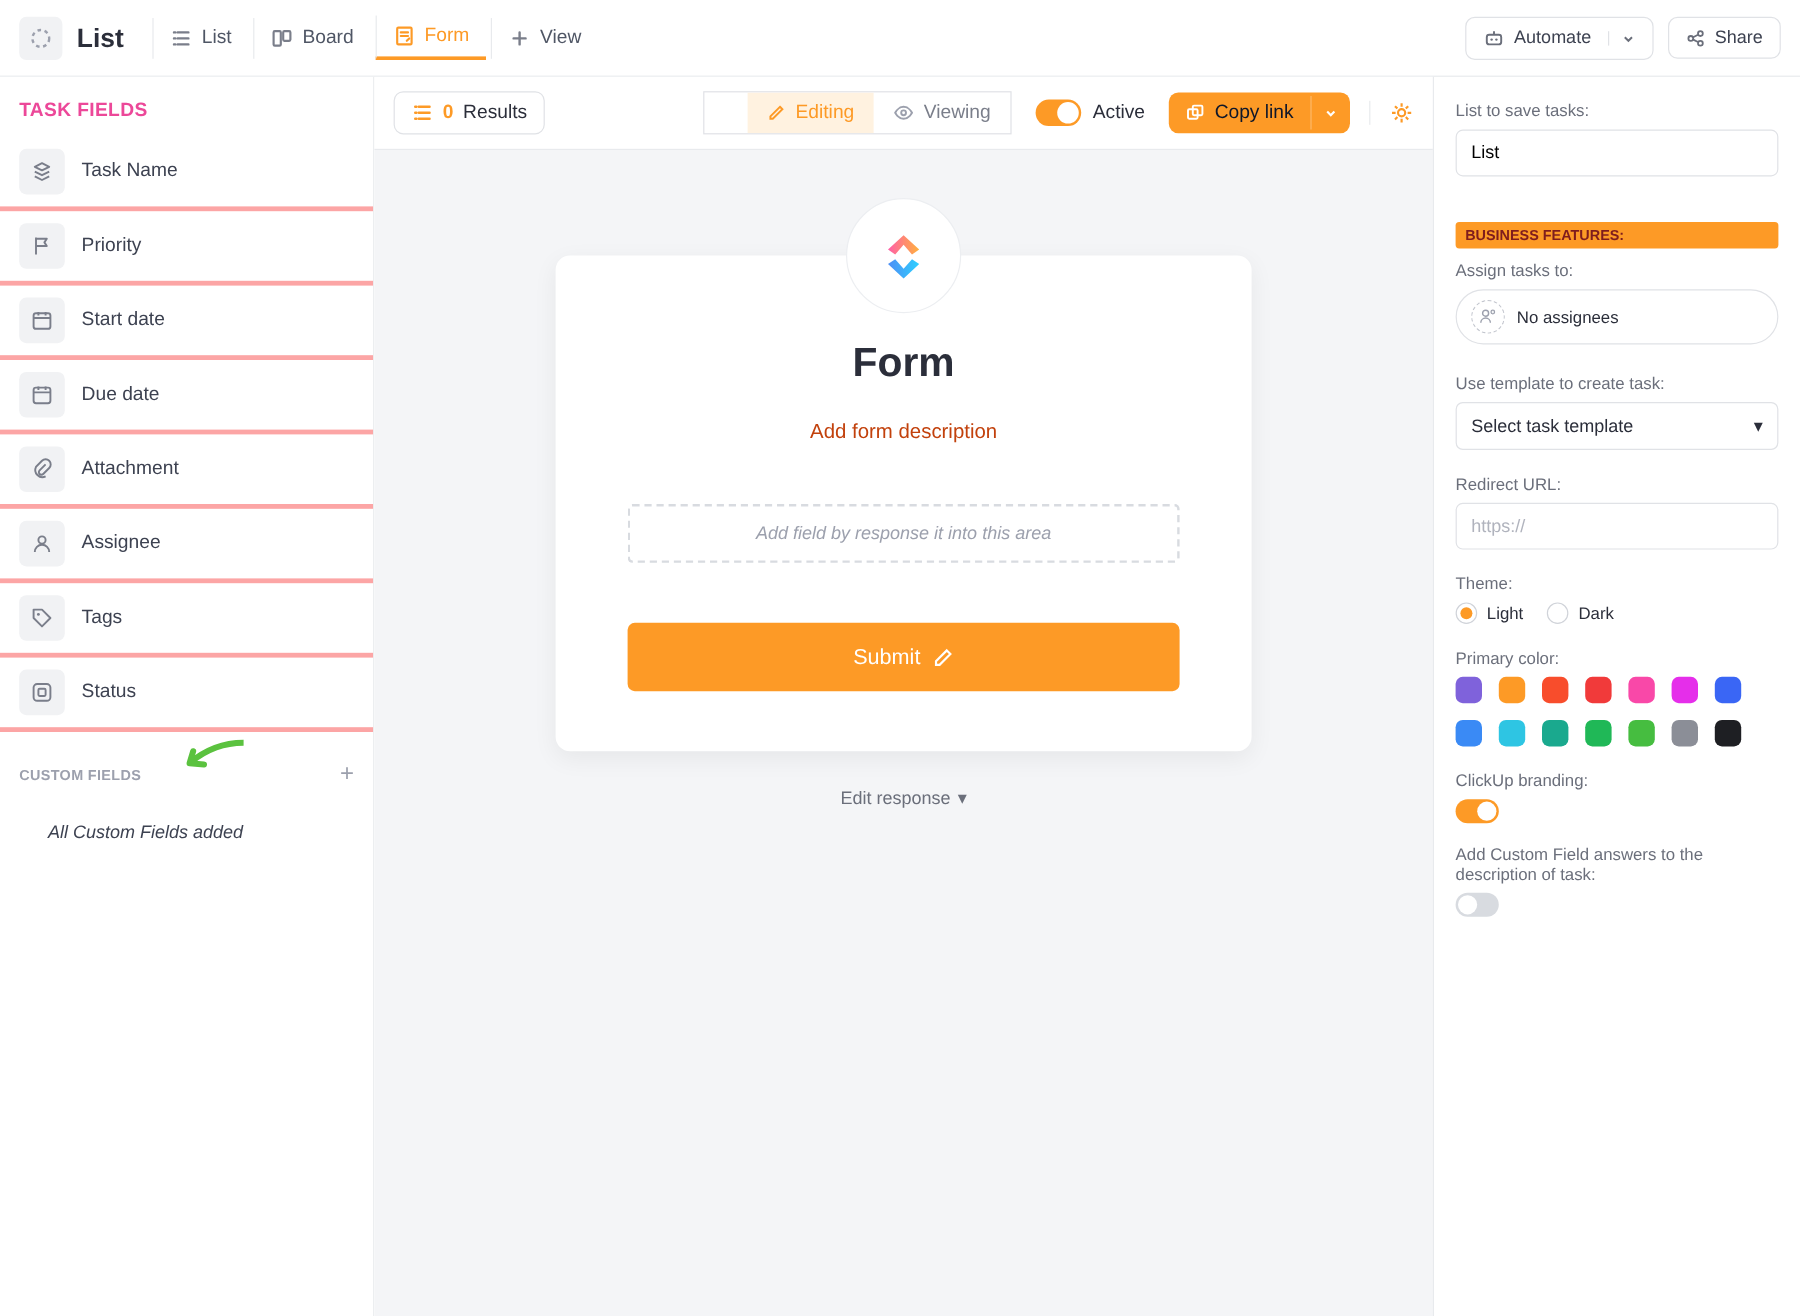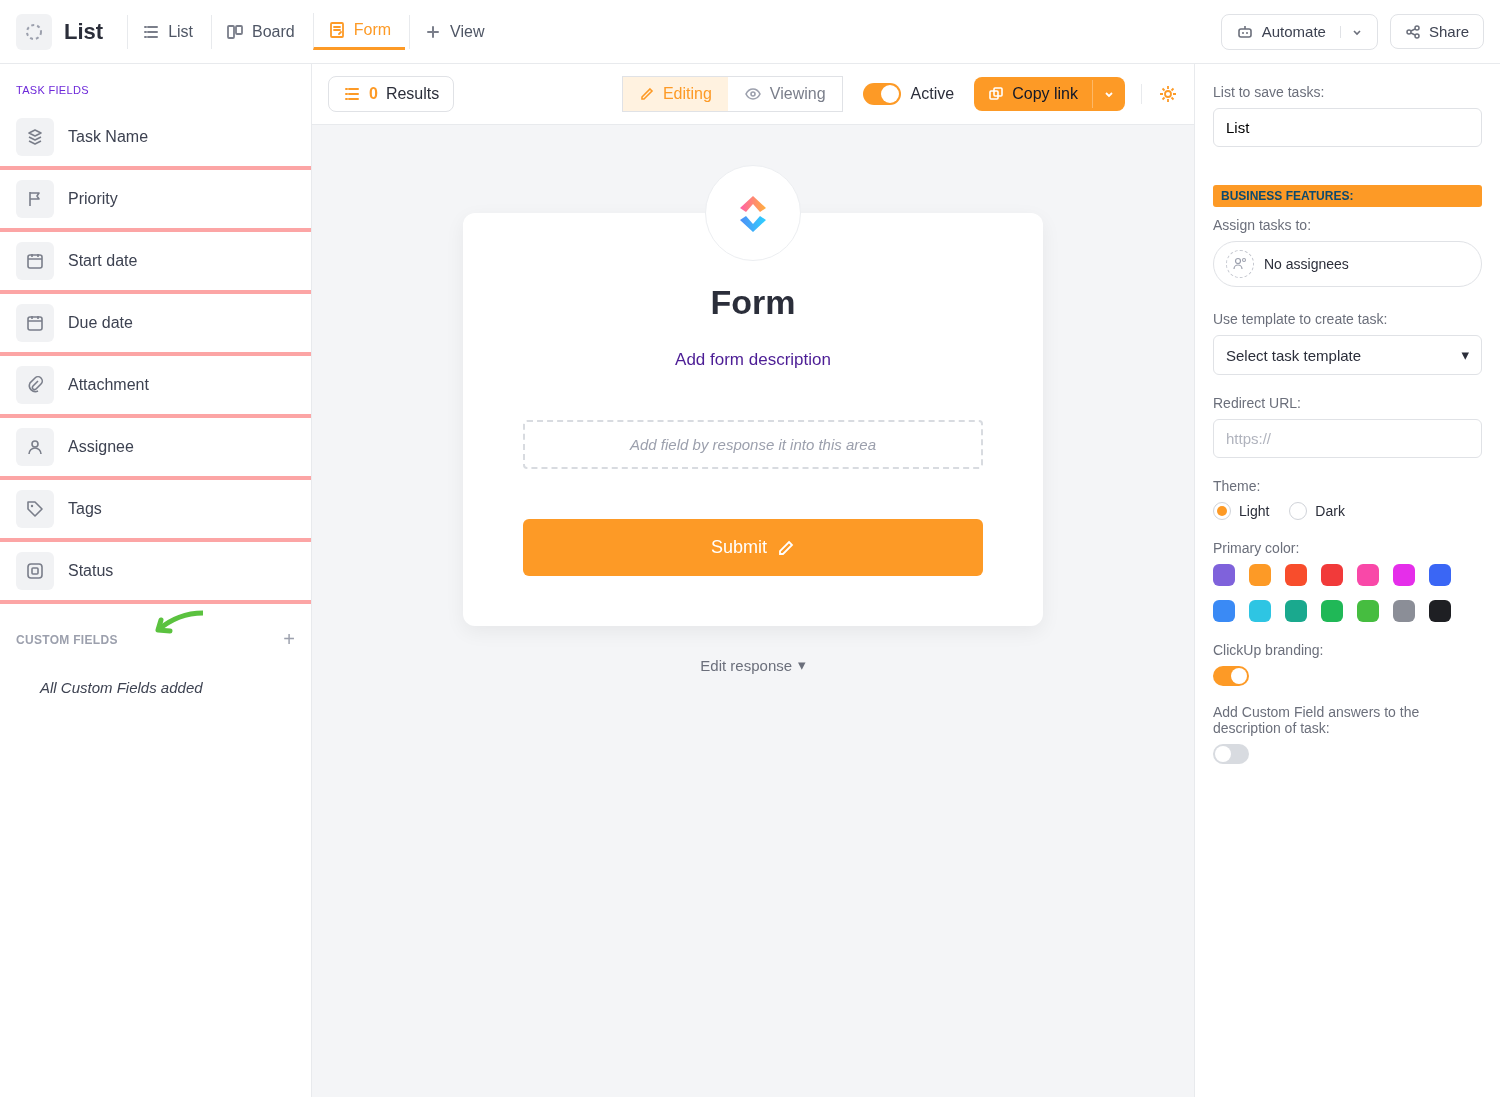--- a/index.html
+++ b/index.html
@@ -17,63 +17,63 @@
     .header-btn { display: flex; align-items: center; gap: 8px; padding: 8px 14px; border: 1px solid #e0e2e6; border-radius: 8px; font-size: 15px; color: #3d4251; cursor: pointer; margin-left: 40px; }
     .header-btn + .header-btn { margin-left: 12px; }
     
     
     .main { display: flex; height: calc(100% - 64px); }
     .sidebar { width: 312px; border-right: 1px solid #e8eaed; background: #fff; overflow-y: auto; }
     .center { flex: 1; background: #fff; display: flex; flex-direction: column; }
     .right-panel { width: 306px; border-left: 1px solid #e8eaed; padding: 20px 18px; overflow-y: auto; position: relative; }
     
     
-    .sidebar-header { font-size: 11px; font-weight: 400; color: #6d28d9; letter-spacing: 0.3px; padding: 20px 16px 12px; }
+    .sidebar-header { font-size: 16px; font-weight: 700; color: #ec4899; letter-spacing: 0.3px; padding: 20px 16px 12px; }
     .sidebar-item { display: flex; align-items: center; gap: 14px; padding: 10px 16px; border-bottom: 4px solid #fca5a5; cursor: grab; }
     .field-icon { width: 38px; height: 38px; border-radius: 6px; background: #f1f2f4; display: flex; align-items: center; justify-content: center; color: #7a7e8a; }
     .sidebar-label { font-size: 16px; color: #3d4251; }
     .custom-fields-header { display: flex; align-items: center; justify-content: space-between; padding: 24px 16px 12px; position: relative; }
     .custom-fields-title { font-size: 12px; font-weight: 600; color: #9ca0ad; letter-spacing: 0.3px; }
     .plus-icon { font-size: 20px; color: #9ca0ad; cursor: pointer; }
     .custom-fields-msg { font-style: italic; font-size: 15px; color: #3d4251; padding: 16px 40px; }
     .add-custom-field { font-size: 15px; color: #3d4251; padding: 16px 56px; cursor: pointer; position: relative; }
     .arrow { position: absolute; }
     
     
     .center-toolbar { display: flex; align-items: center; padding: 12px 16px; border-bottom: 1px solid #e8eaed; }
     .results-btn { display: flex; align-items: center; gap: 8px; padding: 8px 14px; border: 1px solid #e0e2e6; border-radius: 8px; font-size: 16px; }
     .results-count { color: #fd9a26; font-weight: 600; }
     .center-toolbar-spacer { flex: 1; }
-    .edit-toggle { display: flex; border: 1px solid #e0e2e6; border-radius: 0; overflow: hidden; margin-right: 20px; }
+    .edit-toggle { display: flex; border: 1px solid #e0e2e6; border-radius: 0; overflow: hidden; margin-right: 20px; padding-left: 36px; }
     .edit-toggle-btn { display: flex; align-items: center; gap: 8px; padding: 8px 16px; font-size: 16px; cursor: pointer; }
     .edit-toggle-btn.active { background: #fff2e0; color: #fd9a26; }
     .edit-toggle-btn:not(.active) { color: #7a7e8a; }
     .active-toggle { display: flex; align-items: center; gap: 10px; margin-right: 20px; font-size: 16px; }
     .switch { width: 38px; height: 22px; border-radius: 11px; background: #fd9a26; position: relative; cursor: pointer; }
     .switch::after { content: ''; position: absolute; width: 18px; height: 18px; border-radius: 50%; background: #fff; top: 2px; right: 2px; }
     .copy-link { display: flex; align-items: center; background: #fd9a26; color: #0f172a; border-radius: 8px; overflow: hidden; }
     .copy-link-main { display: flex; align-items: center; gap: 8px; padding: 8px 14px; font-size: 16px; cursor: pointer; }
     .copy-link-dd { padding: 8px 10px; border-left: 1px solid rgba(255,255,255,0.3); cursor: pointer; }
     .settings-gear { margin-left: 16px; padding-left: 16px; border-left: 1px solid #e8eaed; color: #fd9a26; cursor: pointer; }
     
     
     .center-canvas { flex: 1; background: #f4f5f7; padding: 40px 40px 20px; display: flex; flex-direction: column; align-items: center; overflow-y: auto; }
     .logo-circle { width: 96px; height: 96px; border-radius: 50%; background: #fff; border: 1px solid #eceef1; display: flex; align-items: center; justify-content: center; margin-bottom: -48px; z-index: 2; position: relative; }
     .form-card { width: 580px; background: #fff; border-radius: 12px; box-shadow: 0 6px 20px rgba(0,0,0,0.06); padding: 70px 60px 50px; display: flex; flex-direction: column; align-items: center; }
     .form-title { font-size: 34px; font-weight: 700; color: #2b2e3a; margin-bottom: 28px; }
-    .form-desc { font-size: 17px; color: #4c1d95; margin-bottom: 50px; }
+    .form-desc { font-size: 17px; color: #c2410c; margin-bottom: 50px; }
     .drop-area { width: 100%; border: 2px dashed #d8dbe0; border-radius: 4px; padding: 14px; text-align: center; font-size: 15px; font-style: italic; color: #9ca0ad; margin-bottom: 50px; }
     .submit-btn { width: 100%; padding: 18px; background: #fd9a26; color: #fff; border: none; border-radius: 6px; font-size: 18px; font-weight: 500; display: flex; align-items: center; justify-content: center; gap: 10px; cursor: pointer; }
     .edit-response { margin-top: 30px; font-size: 15px; color: #6b6f7b; cursor: pointer; display: flex; align-items: center; gap: 6px; }
     
     
     .rp-label { font-size: 14px; color: #6b6f7b; margin-bottom: 8px; }
     .rp-input { width: 100%; padding: 10px 12px; border: 1px solid #e0e2e6; border-radius: 6px; font-size: 15px; margin-bottom: 20px; }
     .rp-input::placeholder { color: #b0b3bd; }
-    .rp-banner { background: #fd9a26; color: #0c4a6e; font-size: 12px; font-weight: 600; padding: 4px 8px; border-radius: 3px; margin-bottom: 10px; display: inline-block; width: 100%; }
+    .rp-banner { background: #fd9a26; color: #7f1d1d; font-size: 12px; font-weight: 600; padding: 4px 8px; border-radius: 3px; margin-bottom: 10px; display: inline-block; width: 100%; }
     .assignee-box { display: flex; align-items: center; gap: 10px; padding: 8px 12px; border: 1px solid #e0e2e6; border-radius: 999px; margin-bottom: 24px; }
     .assignee-icon { width: 28px; height: 28px; border-radius: 50%; border: 1px dashed #c4c7cf; display: flex; align-items: center; justify-content: center; color: #9ca0ad; font-size: 12px; }
     .select-box { display: flex; align-items: center; justify-content: space-between; padding: 10px 12px; border: 1px solid #e0e2e6; border-radius: 6px; font-size: 15px; margin-bottom: 20px; cursor: pointer; }
     .theme-row { display: flex; align-items: center; gap: 20px; margin-bottom: 20px; }
     .theme-opt { display: flex; align-items: center; gap: 8px; cursor: pointer; }
     .radio { width: 18px; height: 18px; border-radius: 50%; border: 1px solid #d0d3d9; display: flex; align-items: center; justify-content: center; }
     .radio.checked::after { content: ''; width: 10px; height: 10px; border-radius: 50%; background: #fd9a26; }
     .color-grid { display: flex; flex-wrap: wrap; gap: 14px; margin-bottom: 20px; }
     .color-swatch { width: 22px; height: 22px; border-radius: 6px; cursor: pointer; }
     .rp-section { margin-bottom: 18px; }

